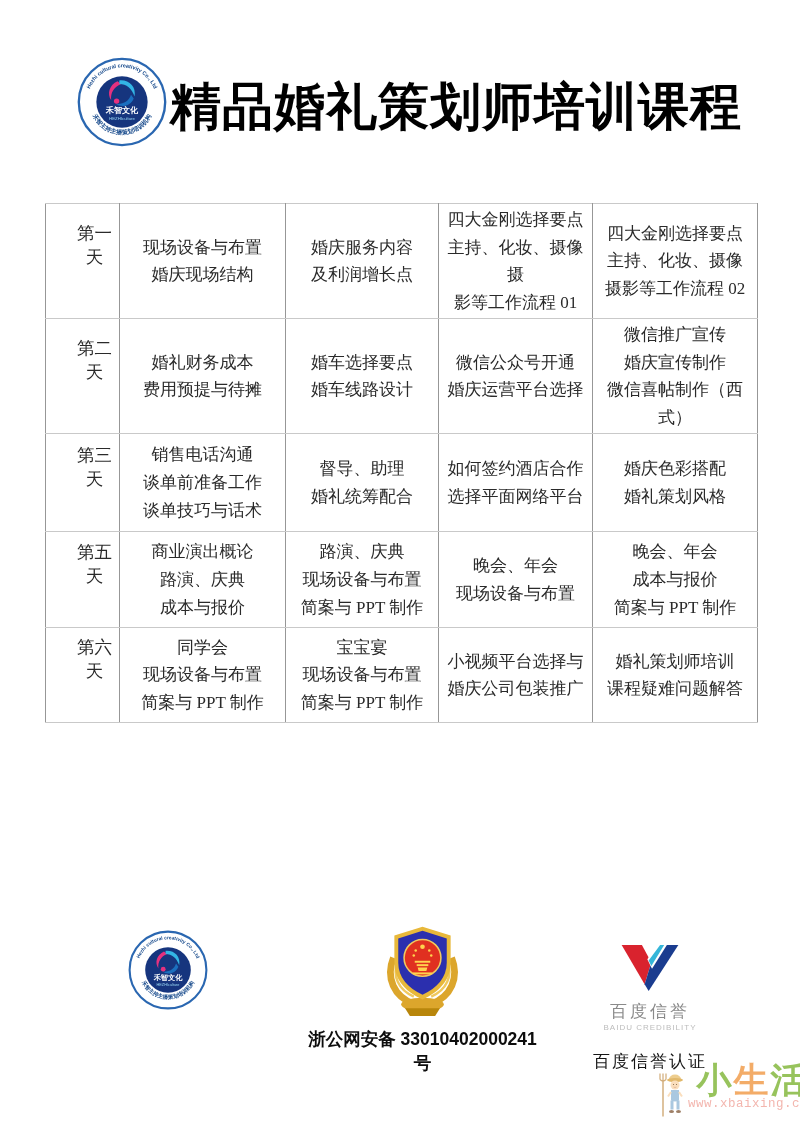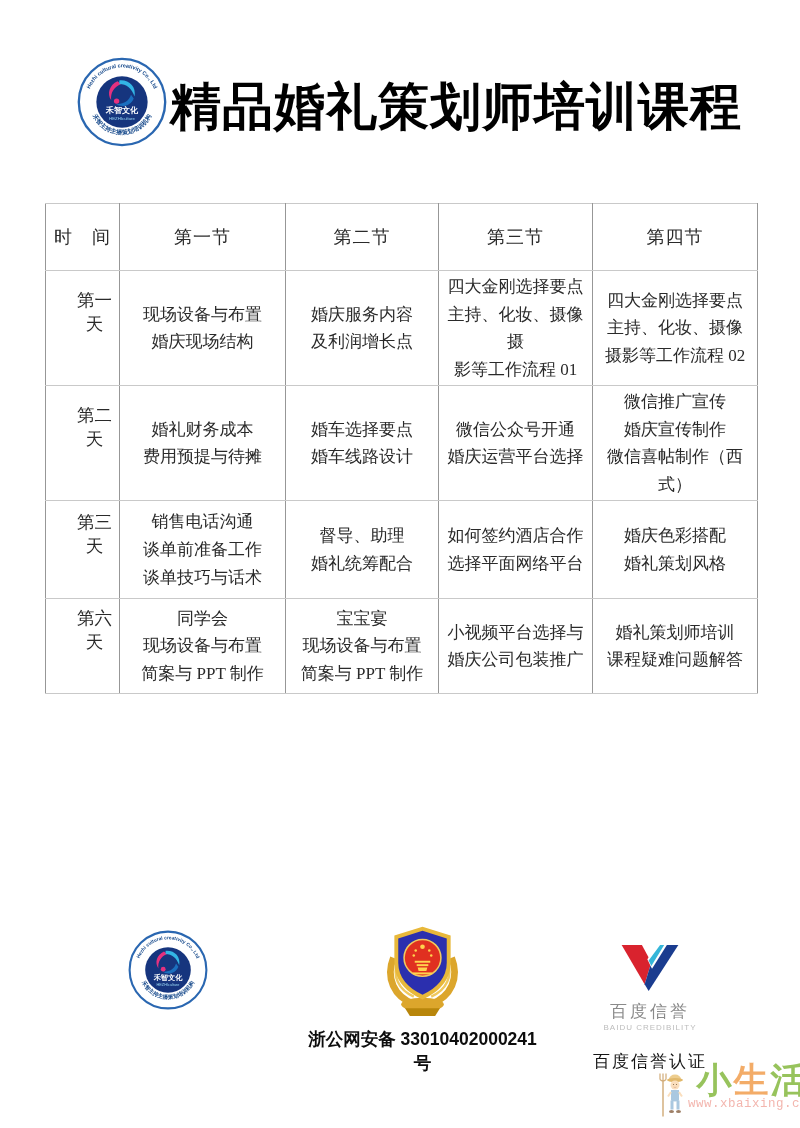--- a/index.html
+++ b/index.html
@@ -143,27 +143,20 @@
 
   <table class="course-table">
     <colgroup>
         <col class="c0">
         <col class="c1">
         <col class="c2">
         <col class="c3">
         <col class="c4">
       </colgroup>
     <tbody>
-      <tr class="r-head">
-        <th>时　间</th>
-        <th>第一节</th>
-        <th>第二节</th>
-        <th>第三节</th>
-        <th>第四节</th>
-      </tr>
       <tr class="r1">
         <td class="day-cell"><span class="day-label">第一天</span></td>
         <td class="course-cell">现场设备与布置
 婚庆现场结构</td>
         <td class="course-cell">婚庆服务内容
 及利润增长点</td>
         <td class="course-cell">四大金刚选择要点
 主持、化妆、摄像摄
 影等工作流程 01</td>
         <td class="course-cell">四大金刚选择要点
@@ -187,20 +180,34 @@
         <td class="course-cell">销售电话沟通
 谈单前准备工作
 谈单技巧与话术</td>
         <td class="course-cell">督导、助理
 婚礼统筹配合</td>
         <td class="course-cell">如何签约酒店合作
 选择平面网络平台</td>
         <td class="course-cell">婚庆色彩搭配
 婚礼策划风格</td>
       </tr>
+      <tr class="r5">
+        <td class="day-cell"><span class="day-label">第五天</span></td>
+        <td class="course-cell">商业演出概论
+路演、庆典
+成本与报价</td>
+        <td class="course-cell">路演、庆典
+现场设备与布置
+简案与 PPT 制作</td>
+        <td class="course-cell">晚会、年会
+现场设备与布置</td>
+        <td class="course-cell">晚会、年会
+成本与报价
+简案与 PPT 制作</td>
+      </tr>
       <tr class="r6">
         <td class="day-cell"><span class="day-label">第六天</span></td>
         <td class="course-cell">同学会
 现场设备与布置
 简案与 PPT 制作</td>
         <td class="course-cell">宝宝宴
 现场设备与布置
 简案与 PPT 制作</td>
         <td class="course-cell">小视频平台选择与
 婚庆公司包装推广</td>

